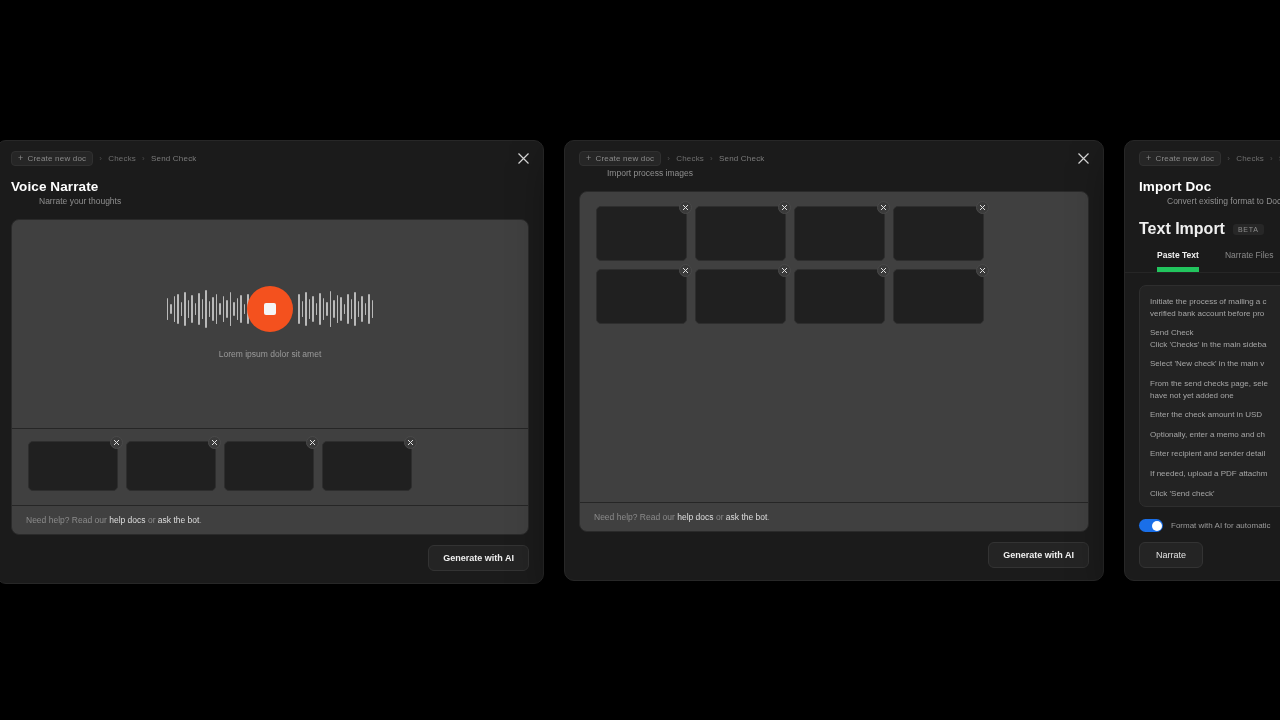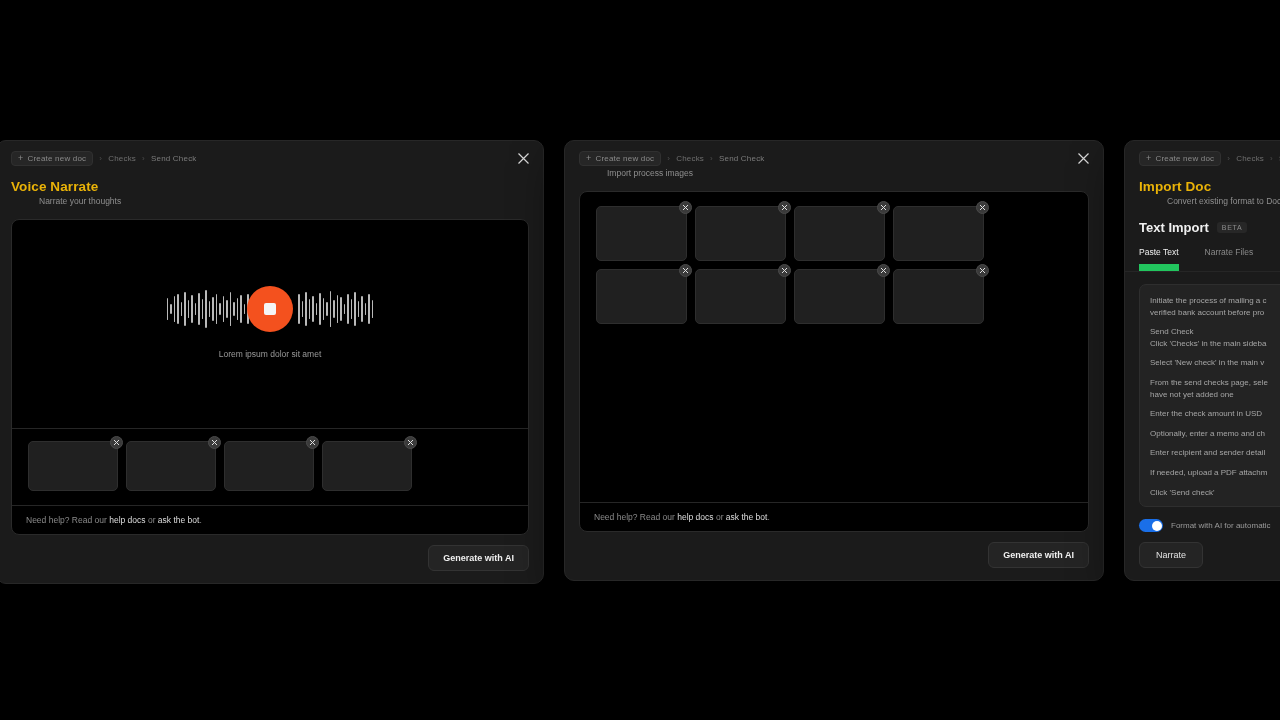--- a/index.html
+++ b/index.html
@@ -47,30 +47,30 @@
   .close-btn {
     position: absolute; top: 9px; right: 12px;
     width: 16px; height: 16px;
     display: flex; align-items: center; justify-content: center;
     cursor: pointer;
   }
   .close-btn svg { display: block; }
 
   .title {
     margin-top: 13px;
-    font-size: 13.5px; font-weight: bold; color: #eab308; letter-spacing: .1px;
+    font-size: 13.5px; font-weight: bold; color: #ffffff; letter-spacing: .1px;
   }
   .subtitle { margin-top: 2px; font-size: 8.5px; color: #8f8f8f; padding-left: 28px; }
 
   
   .panel-body {
     margin: 13px 14px 0 14px;
     border: 1px solid #2a2a2a;
     border-radius: 8px;
-    background: #000000;
+    background: #404040;
     flex: 1 1 auto;
     display: flex; flex-direction: column;
     overflow: hidden;
     position: relative;
   }
 
   
   .recorder {
     flex: 1 1 auto;
     display: flex; flex-direction: column;
@@ -137,28 +137,28 @@
     background: #242424; border: 1px solid #333333;
     border-radius: 6px; color: #f0f0f0;
     font-size: 9px; font-weight: bold;
     padding: 7px 14px; cursor: pointer;
     font-family: "Liberation Sans", sans-serif;
   }
   .btn.ghost { font-weight: normal; color: #e2e2e2; padding: 7px 16px; }
 
   
   .sec-row { display: flex; align-items: center; gap: 8px; margin-top: 14px; padding: 0 14px; }
-  .sec-title { font-size: 13px; font-weight: bold; color: #efefef; text-align: center; }
+  .sec-title { font-size: 16px; font-weight: bold; color: #efefef; text-align: center; }
   .beta {
     font-size: 7px; letter-spacing: .7px; color: #8d8d8d;
     background: #272727; border-radius: 3px; padding: 2px 5px;
   }
   .tabs { display: flex; gap: 26px; padding: 0 14px; margin-top: 12px; border-bottom: 1px solid #262626; }
   .tab { font-size: 8.5px; padding: 0 0 7px 0; color: #8a8a8a; cursor: pointer; }
-  .tab.active { color: #f0f0f0; font-weight: normal; border-bottom: 7px solid #22c55e; }
+  .tab.active { color: #f0f0f0; font-weight: bold; border-bottom: 5px solid #22c55e; margin-left: 18px; }
   .textbox {
     margin: 12px 14px 0 14px;
     background: #232323; border: 1px solid #2e2e2e; border-radius: 7px;
     padding: 10px 10px;
     flex: 1 1 auto;
     overflow: hidden;
     font-size: 8px; color: #a6a6a6; line-height: 1.45;
   }
   .textbox p { margin-bottom: 8px; white-space: nowrap; }
   .textbox p.tight { margin-bottom: 0; }

